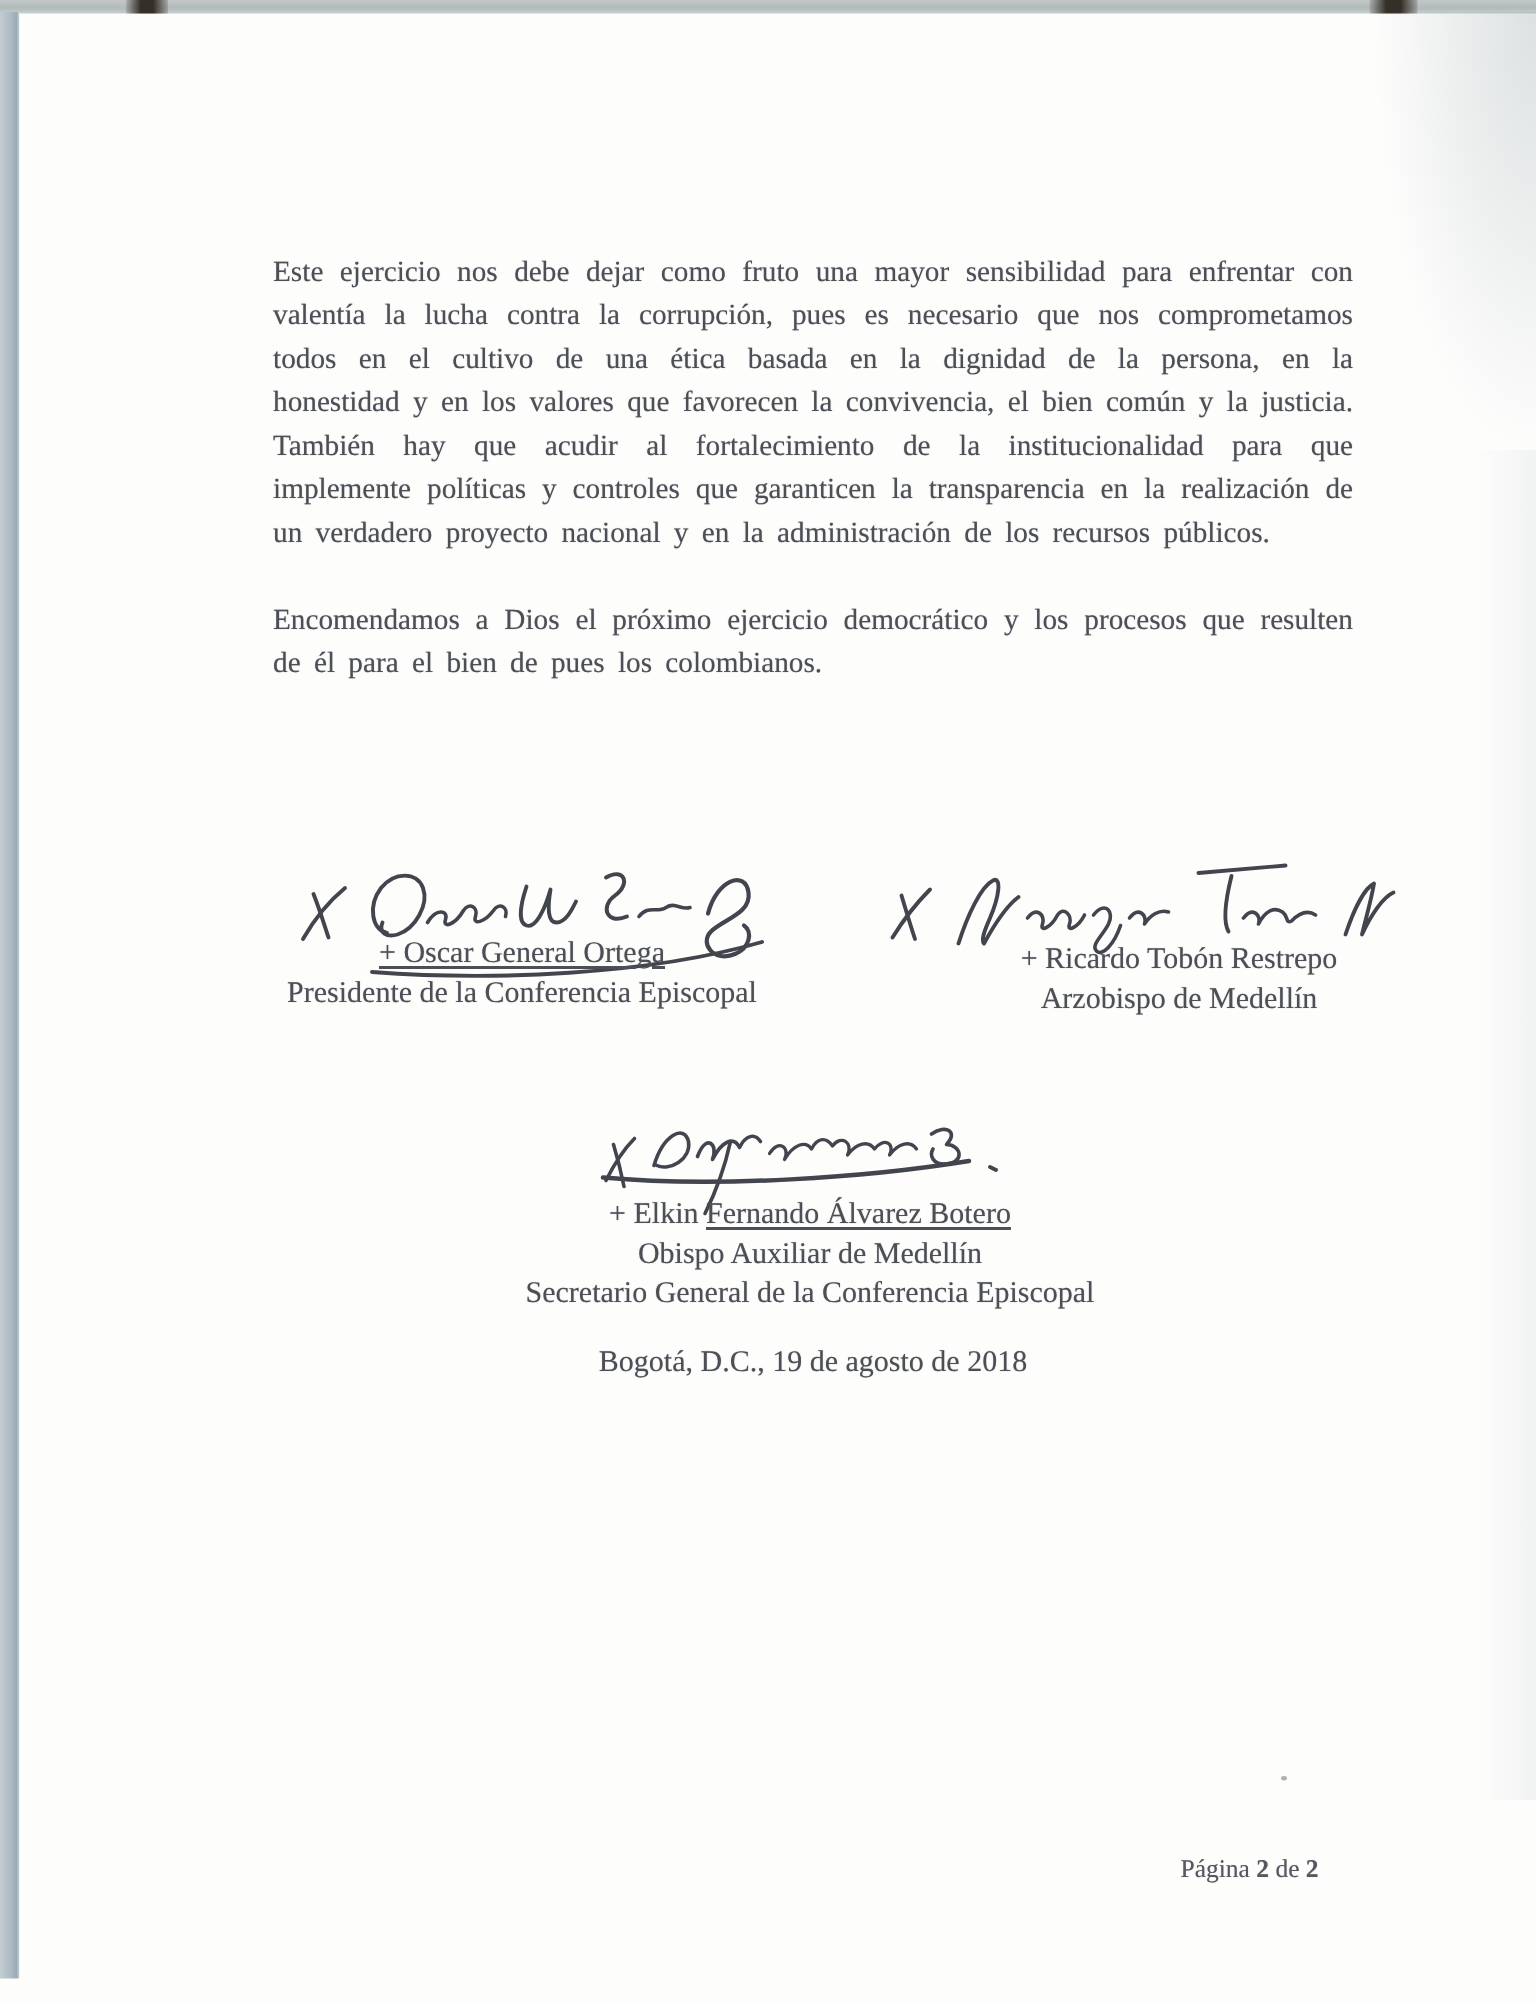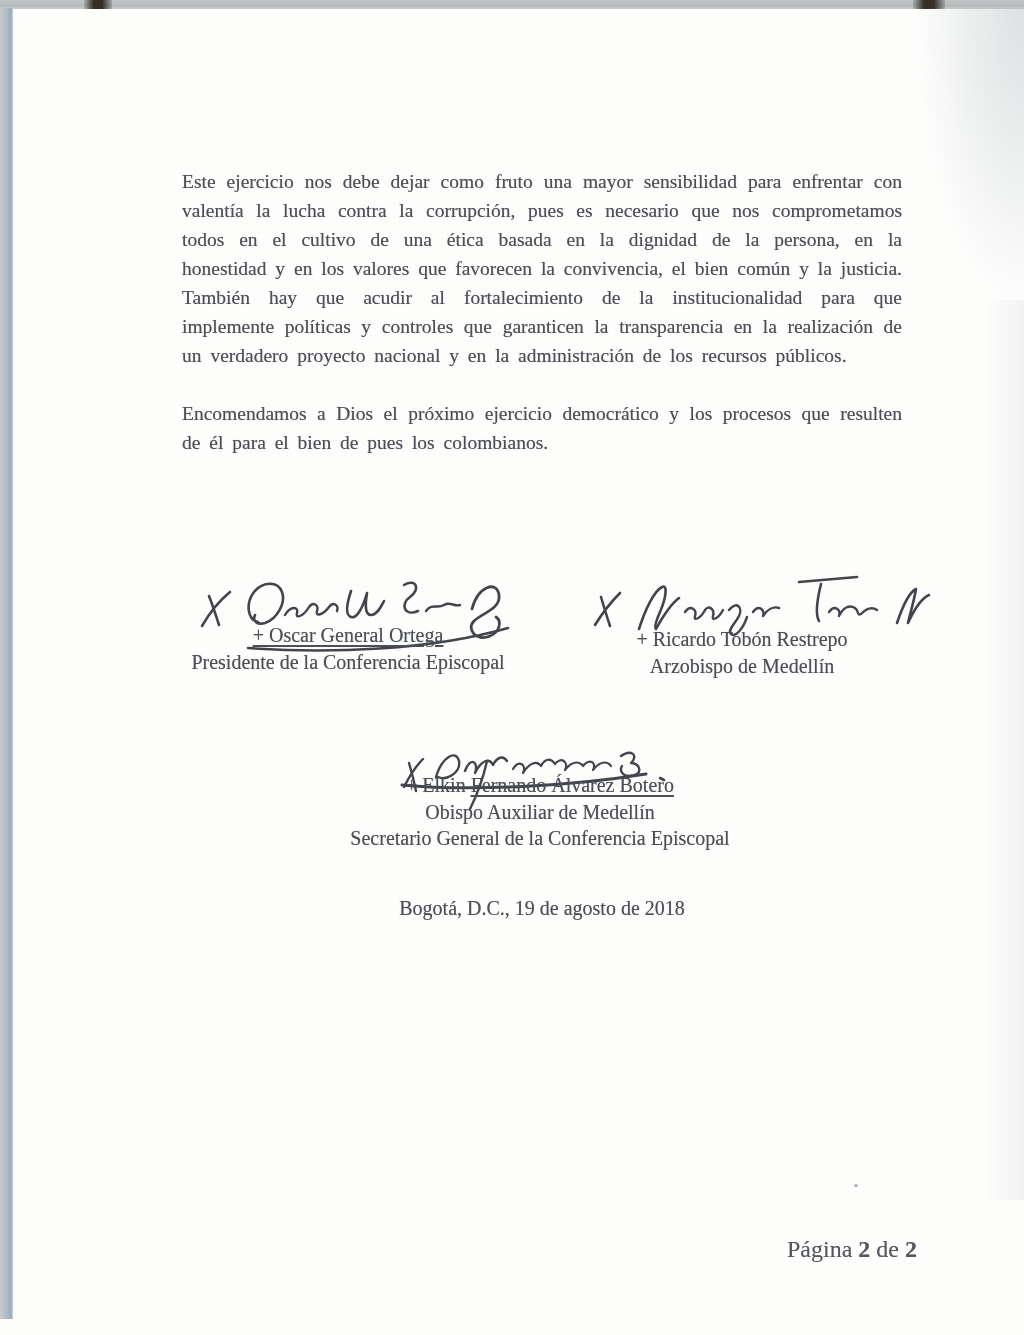--- a/index.html
+++ b/index.html
@@ -51,36 +51,36 @@
   .letter-body p{margin:0 0 29px 0;}
   
   .sig-block{
     position:absolute;text-align:center;
     font-size:20px;line-height:26.5px;
     text-shadow:0 0 .7px rgba(76,79,86,.5);
   }
   .sig-block .sig-name{display:block;}
   .sig-name.underlined{text-decoration:underline;text-underline-offset:3px;}
   .sig-left{left:168px;top:622px;width:360px;}
-  .sig-right{left:546px;top:626px;width:392px;}
-  .sig-center{left:322px;top:772px;width:436px;}
+  .sig-right{left:590px;top:626px;width:392px;}
+  .sig-center{left:322px;top:796px;width:436px;}
   .sig-svg{position:absolute;pointer-events:none;}
   .sig-svg path{fill:none;stroke:#42454d;stroke-linecap:round;stroke-linejoin:round;}
   .underline-partial{
     text-decoration:underline;text-underline-offset:3px;
   }
   
   .dateline{
     position:absolute;left:182px;top:897px;width:720px;
     text-align:center;font-size:20px;
     text-shadow:0 0 .7px rgba(76,79,86,.5);
   }
   .page-footer{
     position:absolute;left:787px;top:1236px;
-    font-size:24px;color:#55585e;
+    font-size:17px;color:#55585e;
     text-shadow:0 0 .6px rgba(76,79,86,.45);
   }
   .page-footer .num{font-weight:bold;}
 </style>
 </head>
 <body>
 
 <div class="scan-top-band"></div>
 <div class="binder-mark left"></div>
 <div class="binder-mark right"></div>

